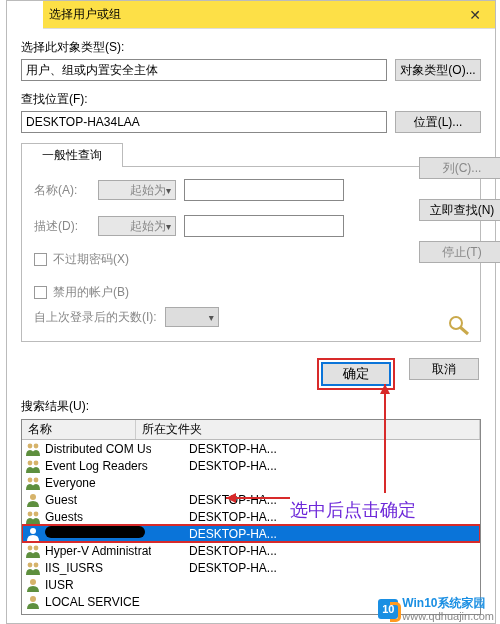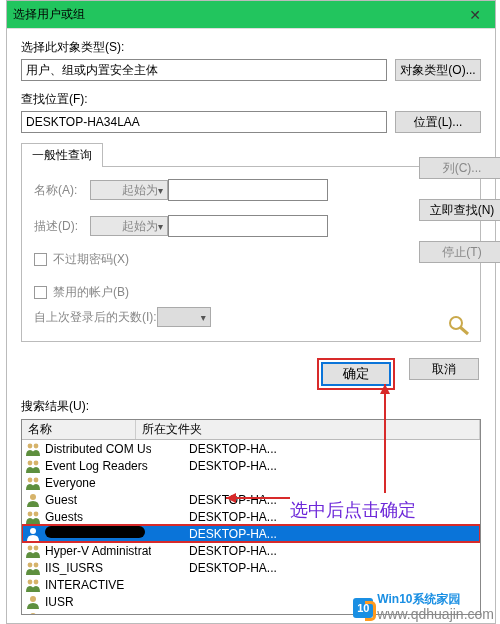--- a/index.html
+++ b/index.html
@@ -17,25 +17,26 @@
     position: absolute;
     left: 6px; top: 0;
     width: 490px; height: 624px;
     border: 1px solid #bbb;
     background: #fff;
     display: flex;
     flex-direction: column;
   }
   .titlebar {
     height: 28px;
-    background: #22c55e;
+    background: #fde047;
     border-bottom: 1px solid #ddd;
     display: flex;
     align-items: center;
     padding: 0 6px;
+    margin-left: 36px;
   }
   .titlebar .title { flex: 1; font-size: 12px; }
   .close-x {
     width: 28px; height: 28px;
     display:flex;align-items:center;justify-content:center;
     font-size: 14px; color:#333;
     cursor: pointer;
   }
   .body {
     padding: 10px 14px 6px 14px;
@@ -60,37 +61,38 @@
     display:inline-flex;align-items:center;justify-content:center;
   }
   .btn[disabled] { color:#888; }
 
   .tabs {
     margin-top: 2px;
     position: relative;
   }
   .tabhdr {
     display:inline-block;
-    padding: 3px 10px;
+    padding: 3px 20px;
     border: 1px solid #bbb;
     border-bottom: none;
     background:#fff;
     position: relative;
     z-index:2;
   }
   .tabpane {
     border: 1px solid #bbb;
     margin-top:-1px;
     padding: 12px 12px 18px 12px;
     position:relative;
     height: 176px;
   }
   .form-row {
     display:flex;
     align-items:center;
+    gap: 8px;
     margin-bottom: 14px;
   }
   .form-row .lbl { width: 56px; color:#888; }
   .dropdown{
     width: 78px; height:20px; border:1px solid #aaa; background:#e7e7e7;
     display:flex;align-items:center;justify-content:flex-end;padding:0 4px;color:#888;
   }
   .dropdown .chev { font-size:10px;color:#555;}
   .chk-row { display:flex;align-items:center;gap:6px;margin-bottom:6px;color:#888;}
   .chk { width:13px;height:13px;border:1px solid #999;background:#fff;}
@@ -338,30 +340,20 @@
         </div>
         <div class="grow">
           <span class="ic ic-group"><svg viewBox="0 0 16 14">
               <circle cx="5" cy="4" r="2.4" fill="#d6b36a"></circle>
               <circle cx="11" cy="4" r="2.4" fill="#d6b36a"></circle>
               <path d="M1 14 Q1 8 5 8 Q9 8 9 14 Z" fill="#5e8f3e"></path>
               <path d="M7 14 Q7 8 11 8 Q15 8 15 14 Z" fill="#5e8f3e"></path>
             </svg></span>
           <span class="c1">IIS_IUSRS</span>
           <span class="c2">DESKTOP-HA...</span>
-        </div>
-        <div class="grow">
-          <span class="ic ic-group"><svg viewBox="0 0 16 14">
-              <circle cx="5" cy="4" r="2.4" fill="#d6b36a"></circle>
-              <circle cx="11" cy="4" r="2.4" fill="#d6b36a"></circle>
-              <path d="M1 14 Q1 8 5 8 Q9 8 9 14 Z" fill="#5e8f3e"></path>
-              <path d="M7 14 Q7 8 11 8 Q15 8 15 14 Z" fill="#5e8f3e"></path>
-            </svg></span>
-          <span class="c1">INTERACTIVE</span>
-          <span class="c2"></span>
         </div>
         <div class="grow">
           <span class="ic ic-user"><svg viewBox="0 0 16 14">
               <circle cx="8" cy="4" r="3" fill="#d6b36a"></circle>
               <path d="M2 14 Q2 8 8 8 Q14 8 14 14 Z" fill="#5e8f3e"></path>
             </svg></span>
           <span class="c1">IUSR</span>
           <span class="c2"></span>
         </div>
         <div class="grow">
@@ -384,15 +376,15 @@
 <svg class="annot-line" style="left:375px;top:378px" width="20" height="115">
   <line x1="10" y1="115" x2="10" y2="6" stroke="#d82a2a" stroke-width="2"></line>
   <polygon points="10,6 5,16 15,16" fill="#d82a2a"></polygon>
 </svg>
 <div class="annot-txt" style="left:290px;top:498px">选中后点击确定</div>
 
 <div class="watermark">
   <span class="wm-badge">10</span>
   <span style="display:flex;flex-direction:column;line-height:1.1">
     <b style="color:#1a8fe3">Win10系统家园</b>
-    <span style="font-size:14px;color:#888">www.qdhuajin.com</span>
+    <span style="font-size:11px;color:#888">www.qdhuajin.com</span>
   </span>
 </div>
 
 </body></html>

